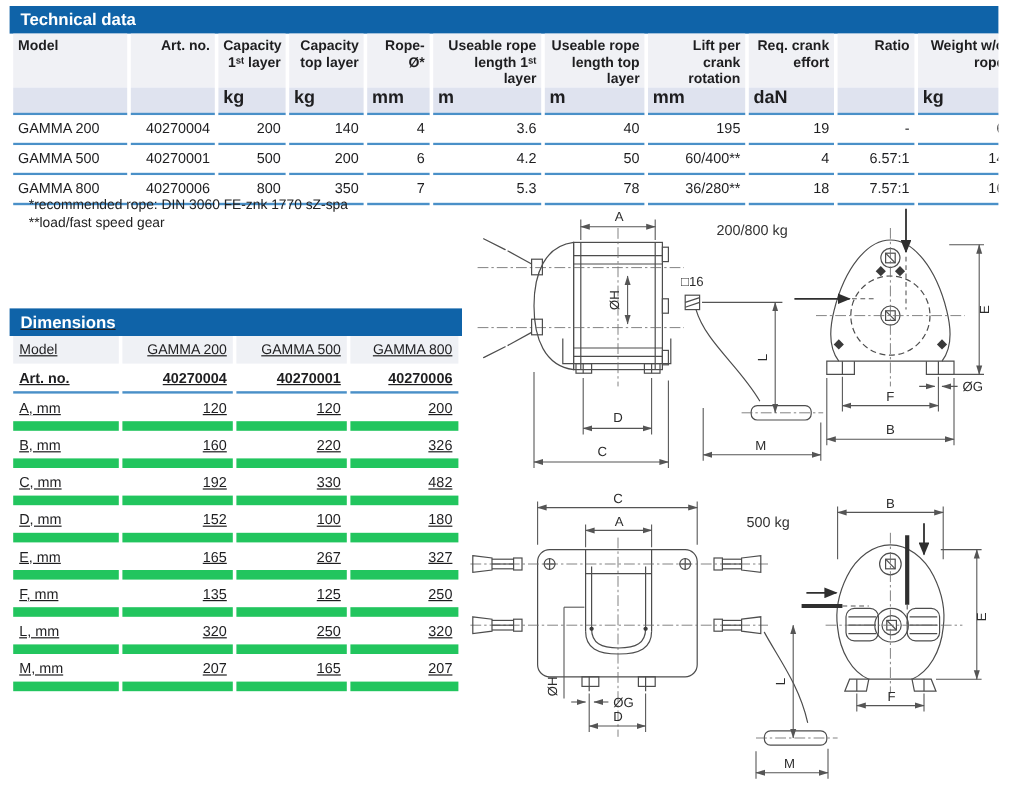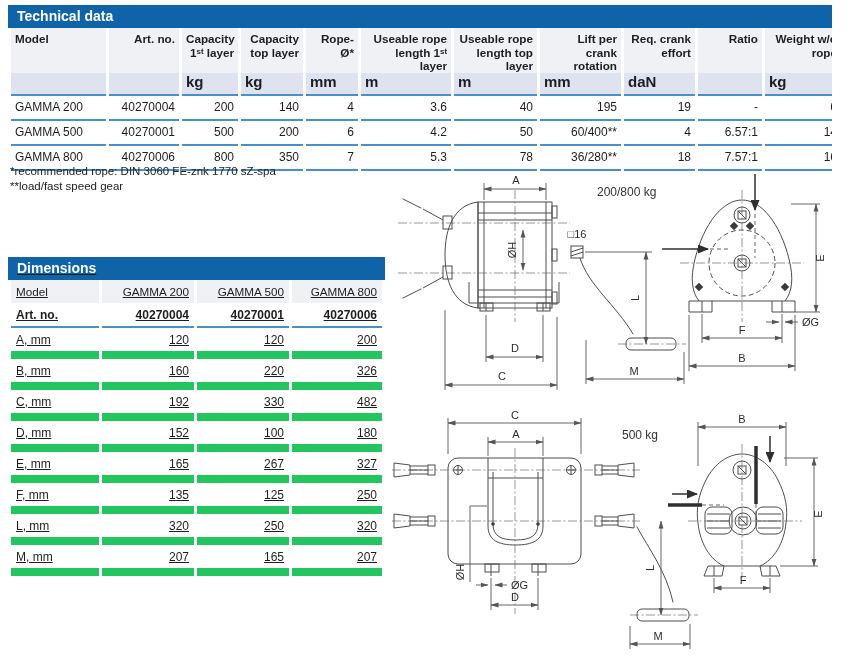--- a/index.html
+++ b/index.html
@@ -22,21 +22,21 @@
   .tech thead tr.lbl th:first-child { text-align:left; }
   .tech thead tr.unit th {
     background:#dfe3ef; font-weight:bold; text-align:left; font-size:15px;
     padding:0 4px 4px 4px; border-bottom:2px solid #4a90c8; height:15px;
   }
   .tech tbody td {
     background:#fff; text-align:right; padding:4px 4px;
     border-bottom:2px solid #4a90c8; height:15px;
   }
   .tech tbody td:first-child { text-align:left; }
-  .footnotes { position:absolute; left:10px; top:164px; font-size:11.5px; line-height:15px; color:#222; }
+  .footnotes { position:absolute; left:24px; top:164px; font-size:11.5px; line-height:15px; color:#222; }
   
   .dim-wrap { position:absolute; left:8px; top:257px; width:377px;text-decoration:underline; }
   .dim { width:377px; font-size:12px; }
   .dim td { text-align:right; padding:4px 5px; height:15px; }
   .dim td:first-child { text-align:left; }
   .dim tr.hdr td { background:#eff1f5; font-size:11.7px; }
   .dim tr.art td { font-weight:bold; border-bottom:2px solid #4a90c8; }
   .dim tr.d td { border-bottom:8px solid #22c55e; }
   
   .svg-abs { position:absolute; }

